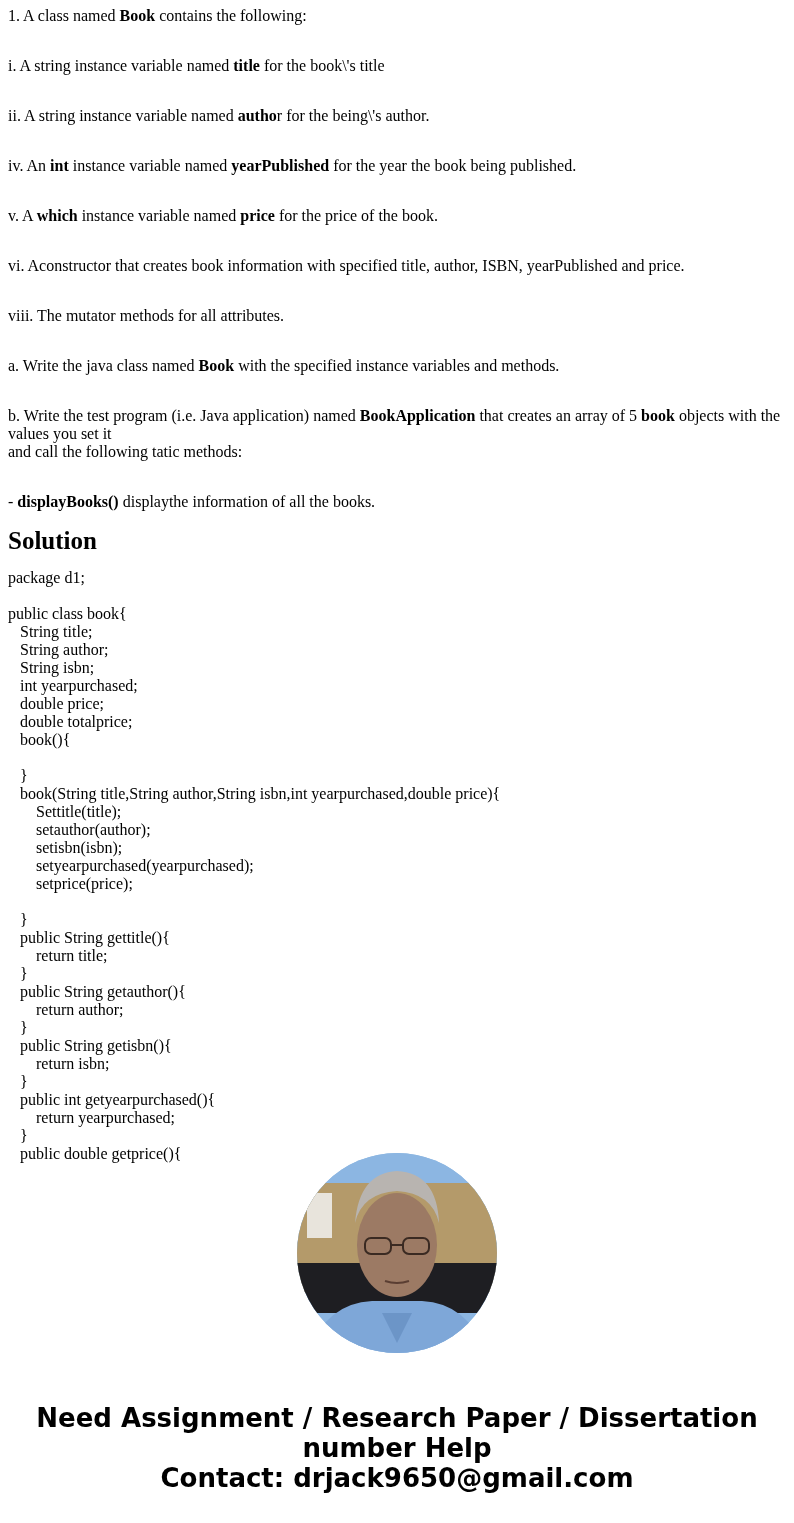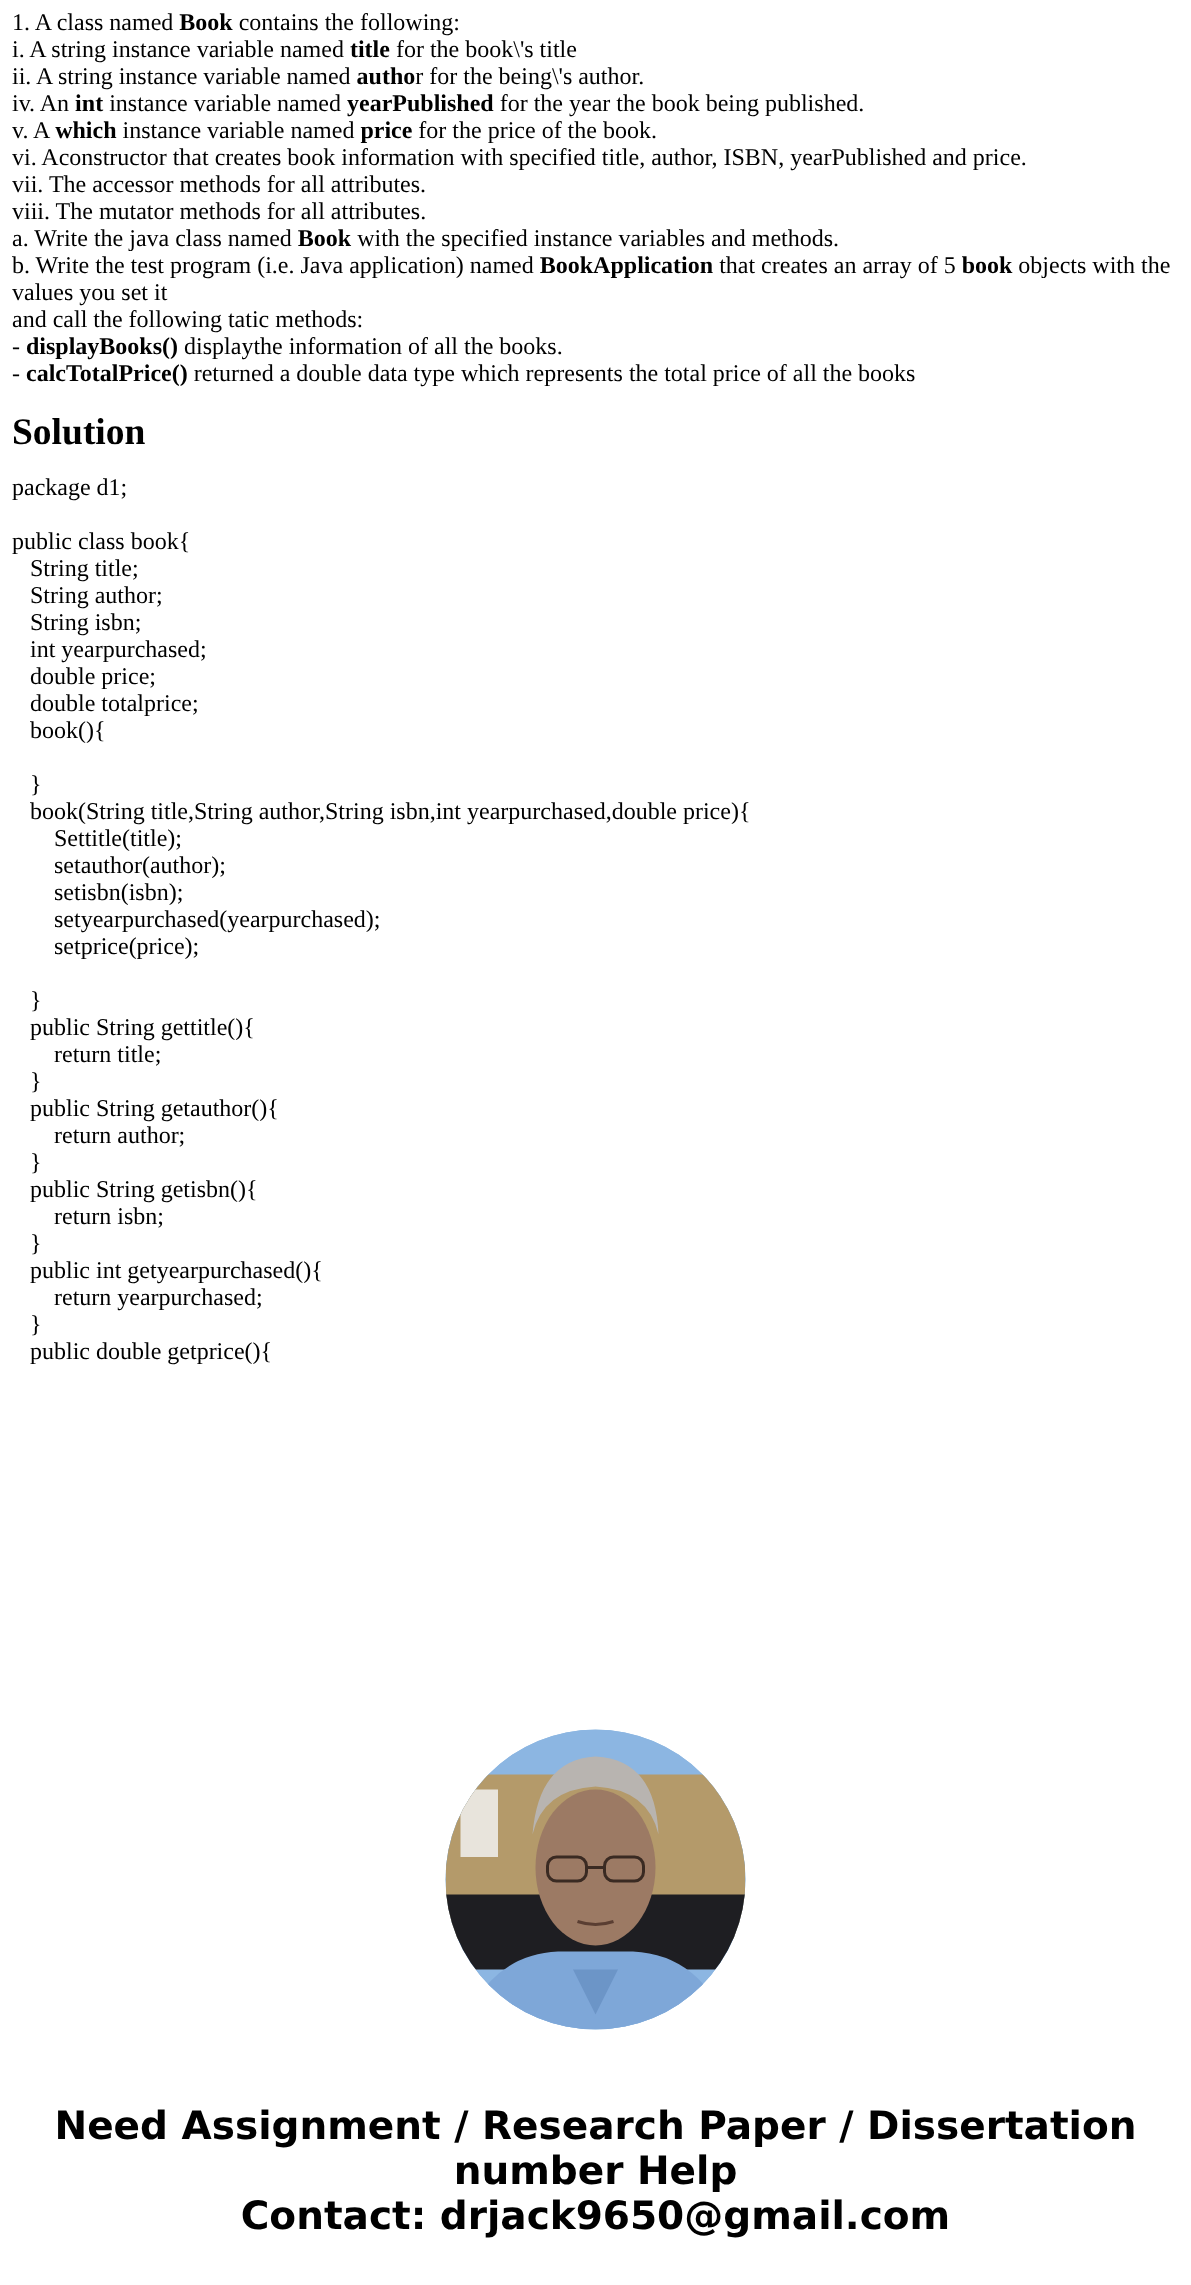--- a/index.html
+++ b/index.html
@@ -7,21 +7,21 @@
     width: 794px;
     height: 1523px;
     overflow: hidden;
     font-family: "Liberation Serif", serif;
     font-size: 16px;
     color: #000;
     position: relative;
   }
   .content { padding: 0 8px; }
   p { margin: 0; line-height: 18px; }
-  .q { margin-top: 0; }
+  .q { margin-top: 32px; }
   .q:first-child { margin-top: 7px; }
   h3 {
     font-family: "Liberation Serif", serif;
     font-size: 25px;
     font-weight: bold;
     margin: 19px 0 0 0;
     line-height: 22px;
   }
   .code {
     margin-top: 17px;
@@ -58,26 +58,24 @@
 <body>
 
 <div class="content">
   <div id="question">
       <p class="q"><span>1. A class named </span><b>Book</b><span> contains the following:</span></p>
       <p class="q"><span>i. A string instance variable named </span><b>title</b><span> for the book\'s title</span></p>
       <p class="q"><span>ii. A string instance variable named </span><b>autho</b><span>r for the being\'s author.</span></p>
       <p class="q"><span>iv. An </span><b>int</b><span> instance variable named </span><b>yearPublished</b><span> for the year the book being published.</span></p>
       <p class="q"><span>v. A </span><b>which</b><span> instance variable named </span><b>price</b><span> for the price of the book.</span></p>
       <p class="q"><span>vi. Aconstructor that creates book information with specified title, author, ISBN, yearPublished and price.</span></p>
-      <p class="q"><span>vii. The accessor methods for all attributes.</span></p>
       <p class="q"><span>viii. The mutator methods for all attributes.</span></p>
       <p class="q"><span>a. Write the java class named </span><b>Book</b><span> with the specified instance variables and methods.</span></p>
       <p class="q"><span>b. Write the test program (i.e. Java application) named </span><b>BookApplication</b><span> that creates an array of 5 </span><b>book</b><span> objects with the values you set it</span><br><span>and call the following tatic methods:</span></p>
       <p class="q"><span>- </span><b>displayBooks()</b><span> displaythe information of all the books.</span></p>
-      <p class="q"><span>- </span><b>calcTotalPrice()</b><span> returned a double data type which represents the total price of all the books</span></p>
     </div>
   <h3>Solution</h3>
   <div class="code">package d1;
 
 public class book{
    String title;
    String author;
    String isbn;
    int yearpurchased;
    double price;

